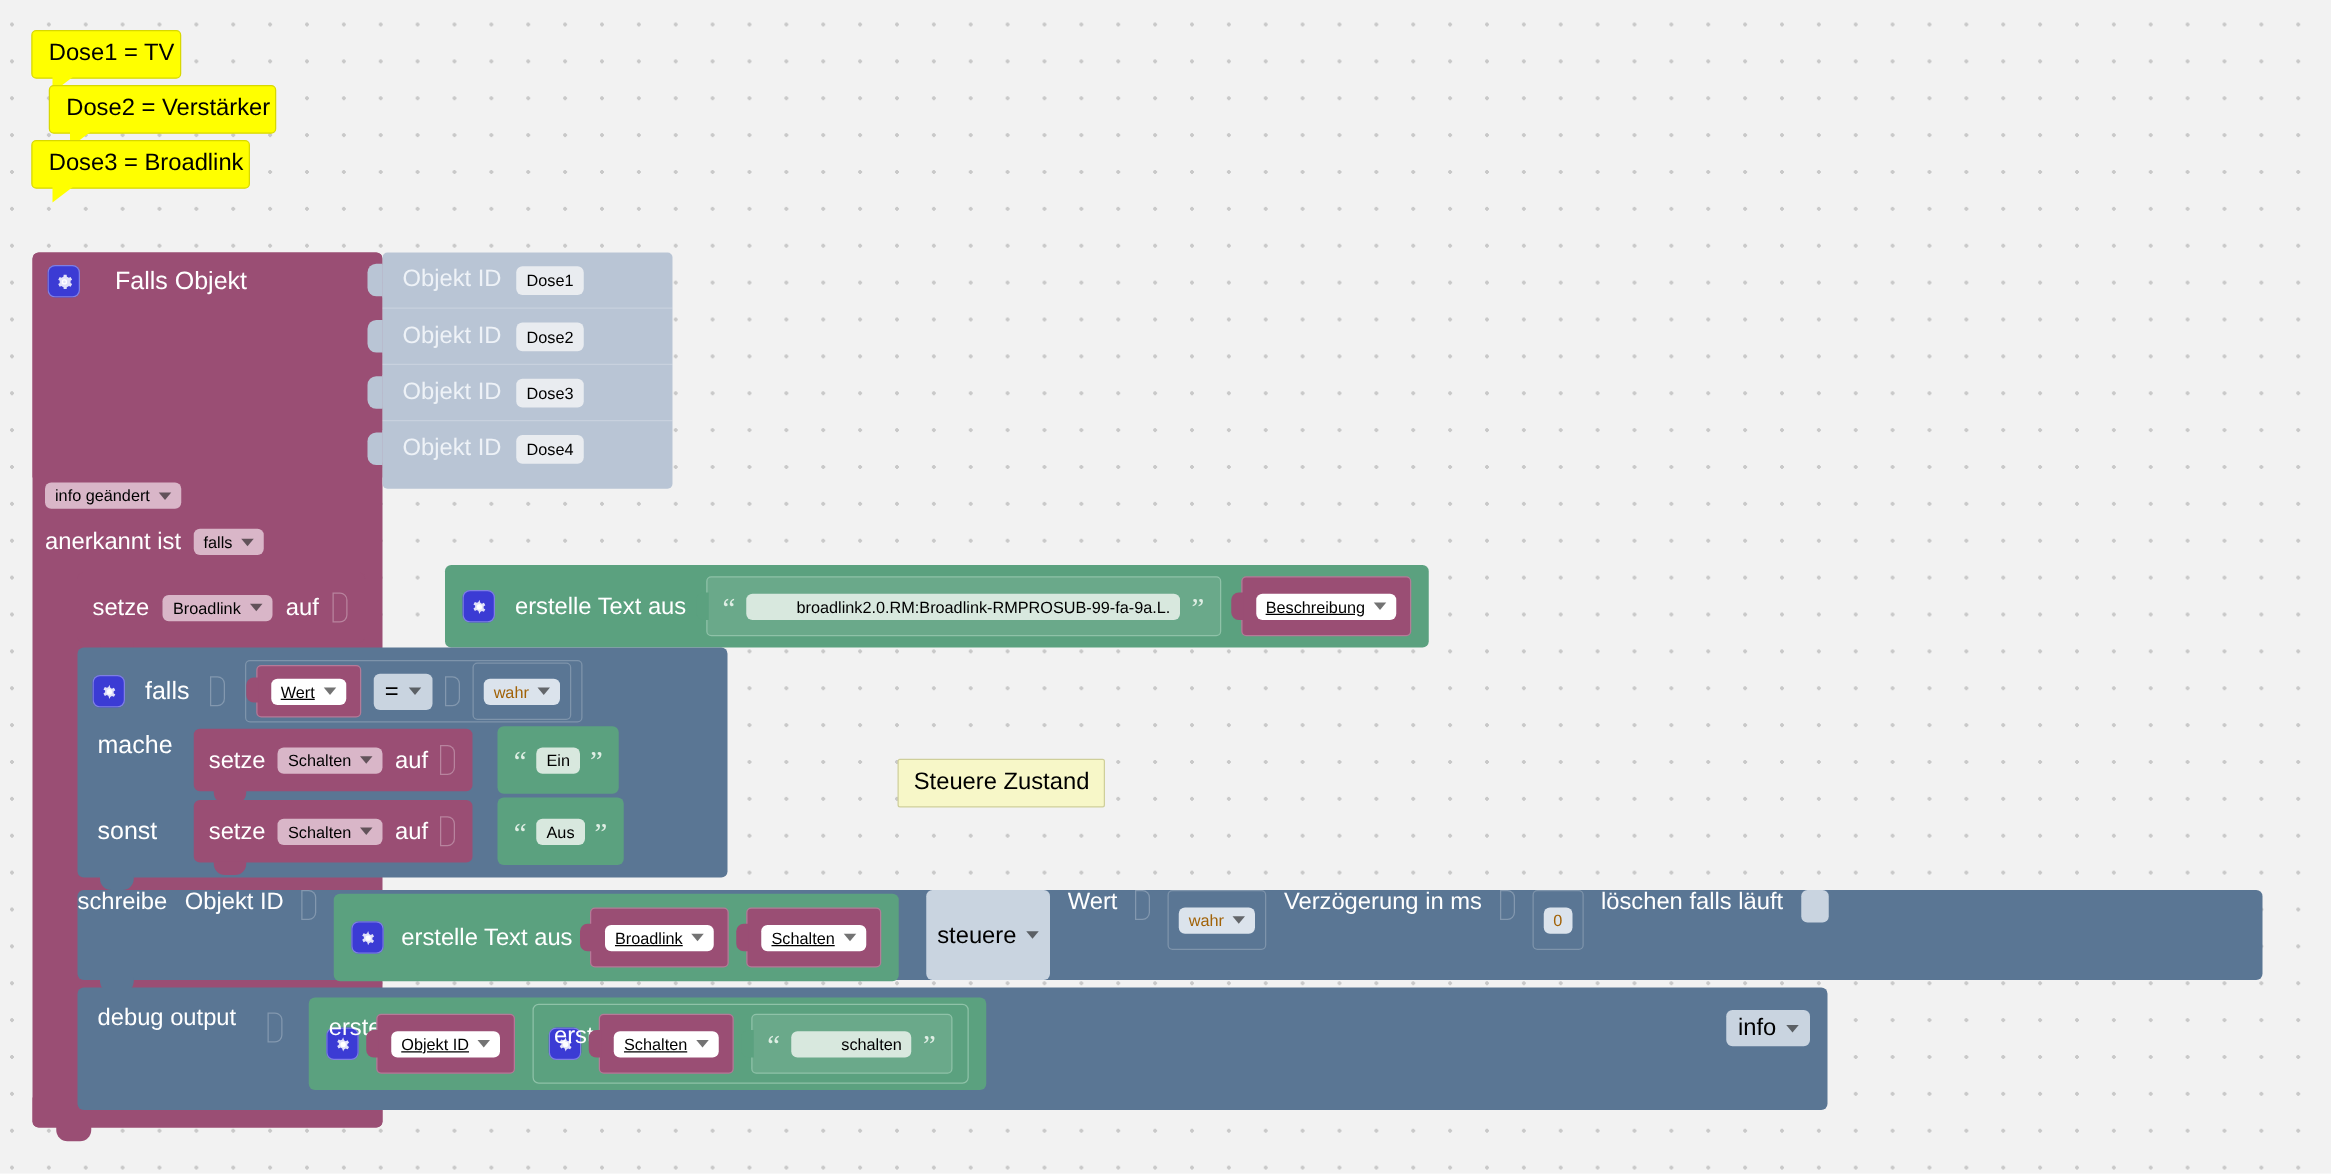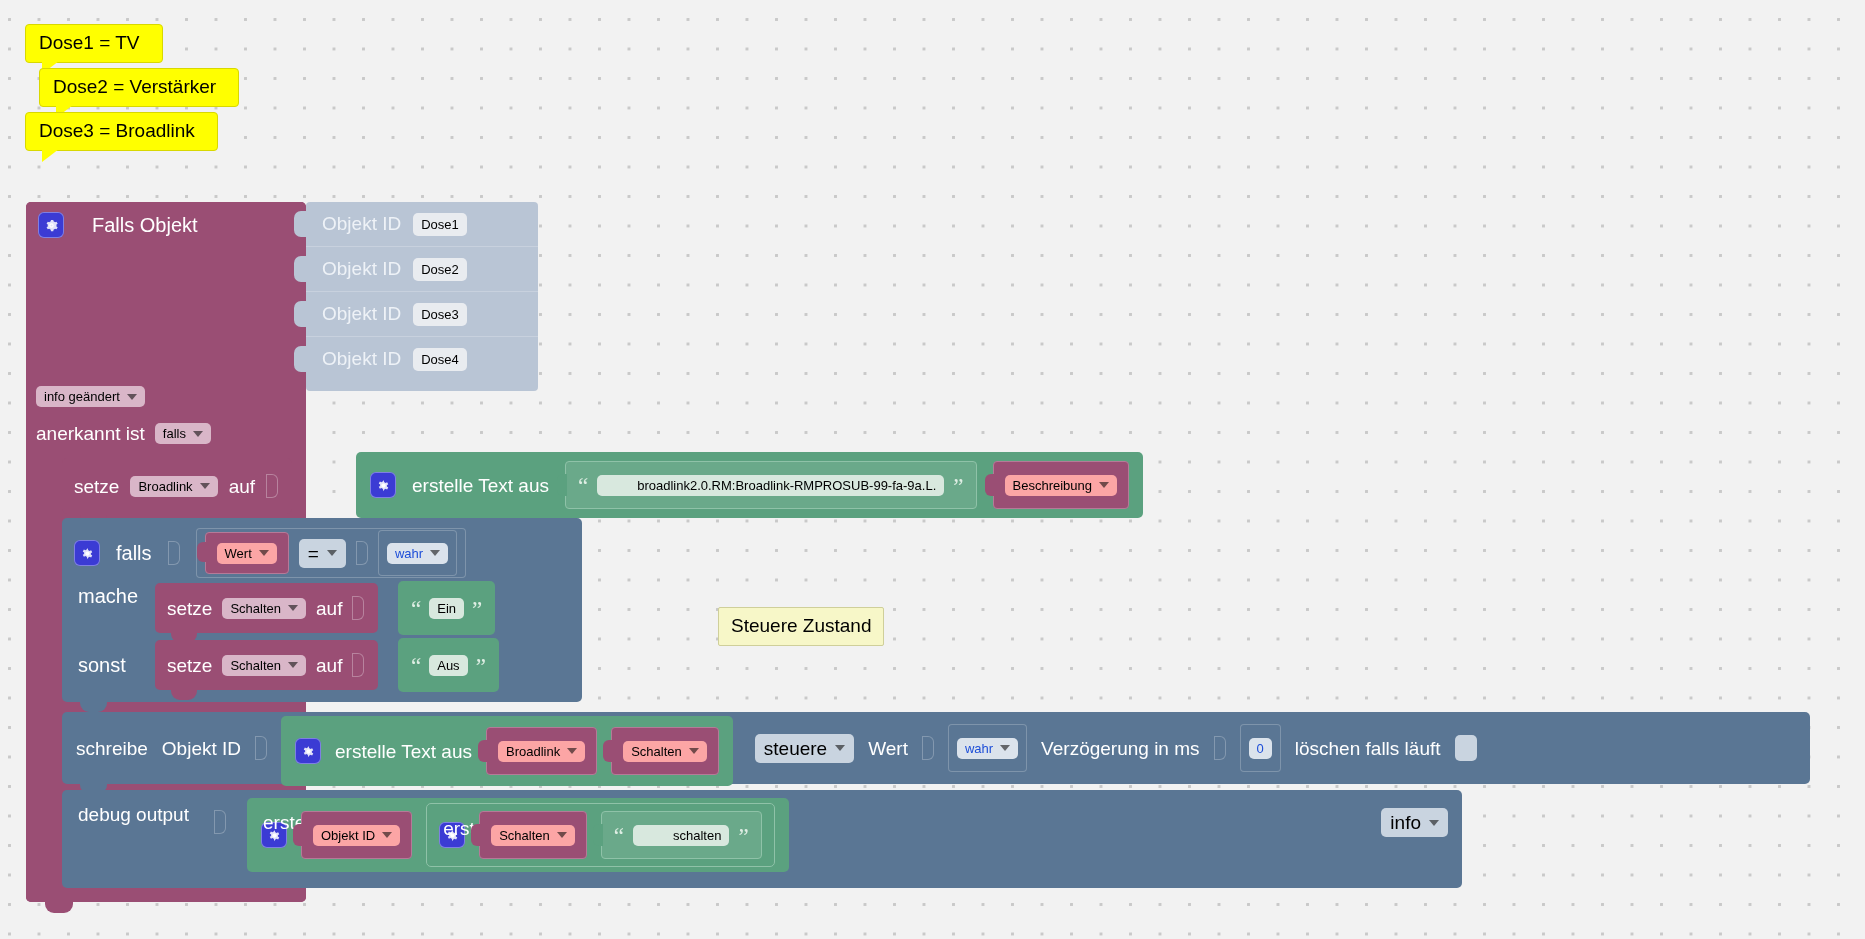--- a/index.html
+++ b/index.html
@@ -76,21 +76,21 @@
     position: relative;
     top: 2px;
   }
 
   
   .comment {
     position: absolute;
     background: #ffff00;
     border: 1px solid #d8d800;
     border-radius: 4px;
-    padding: 7px 22px 8px 13px;
+    padding: 7px 4px 8px 13px;
     color: #000;
     font-size: 19px;
     white-space: nowrap;
     box-sizing: border-box;
   }
   .comment .tail {
     position: absolute;
     left: 16px;
     bottom: -12px;
     width: 0; height: 0;
@@ -252,21 +252,21 @@
 
   .inner-mauve {
     background: #9a4e74;
     border: 1px solid #b57a98;
     border-radius: 4px;
     height: 46px;
     display: flex; align-items: center;
     padding: 0 11px;
     position: relative;
   }
-  .inner-mauve .field { background: #fca5a5; }
+  .inner-mauve .field { background: #ffffff; text-decoration: underline; }
   .plug-left {
     position: absolute;
     left: -9px; top: 12px;
     width: 10px; height: 22px;
     border-radius: 6px 0 0 6px;
   }
   .plug-green { background: #9a4e74; }
 
   
   #if-block {
@@ -298,21 +298,21 @@
     border-radius: 0 6px 6px 0;
   }
   .cond-group {
     display: flex; align-items: center; gap: 10px;
     background: #5a7694;
     border: 1px solid rgba(255,255,255,0.22);
     border-radius: 4px;
     height: 48px;
     padding: 0 8px;
   }
-  .field-blue { background: #dbe3ec; color: #1d4ed8; }
+  .field-blue { background: #dbe3ec; color: #a16207; }
   .chip-blue {
     background: #c9d4e0;
     border-radius: 5px;
     display: inline-flex; align-items: center; gap: 8px;
     padding: 5px 9px;
     color: #000; font-size: 19px;
   }
 
   #mache-lab { position: absolute; left: 16px; top: 68px; font-size: 20px; }
   #sonst-lab { position: absolute; left: 16px; top: 137px; font-size: 20px; }
@@ -347,23 +347,22 @@
 
   
   #write-block {
     position: absolute;
     left: 62px;
     top: 712px;
     width: 1748px;
     height: 72px;
     background: #5a7694;
     border-radius: 5px;
-    display: flex; align-items: center;
+    display: flex; 
     gap: 14px;
-    padding-left: 14px;
   }
   #write-block .notch-b {
     position: absolute;
     left: 18px; bottom: -10px;
     width: 27px; height: 12px;
     background: #5a7694;
     border-radius: 0 0 9px 9px;
   }
   #write-block .lab { font-size: 19px; }
   #textjoin-2 {

